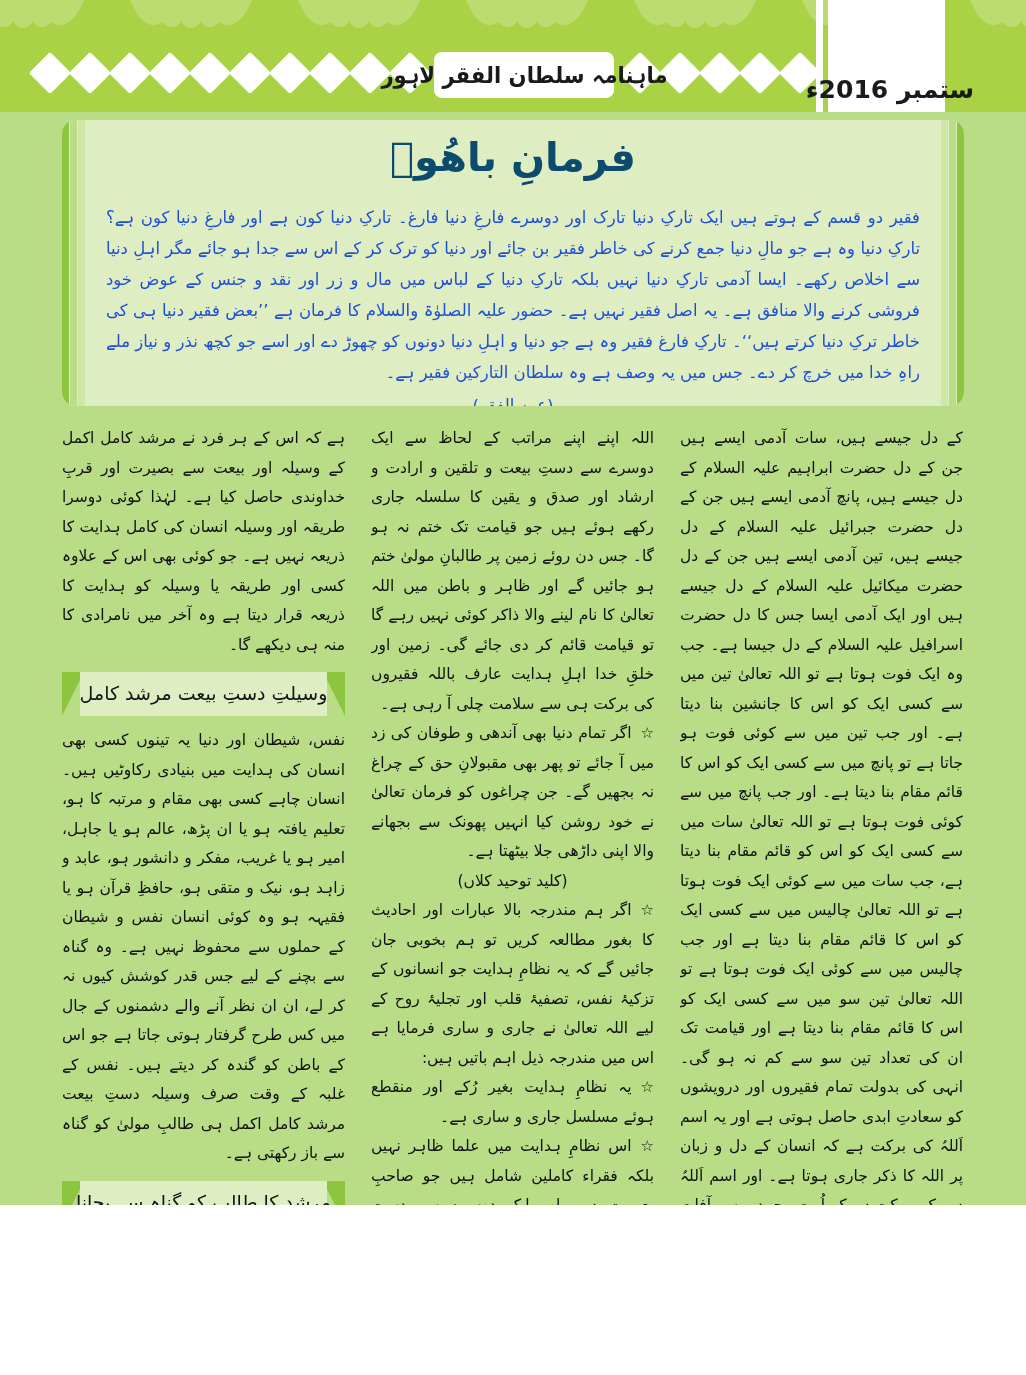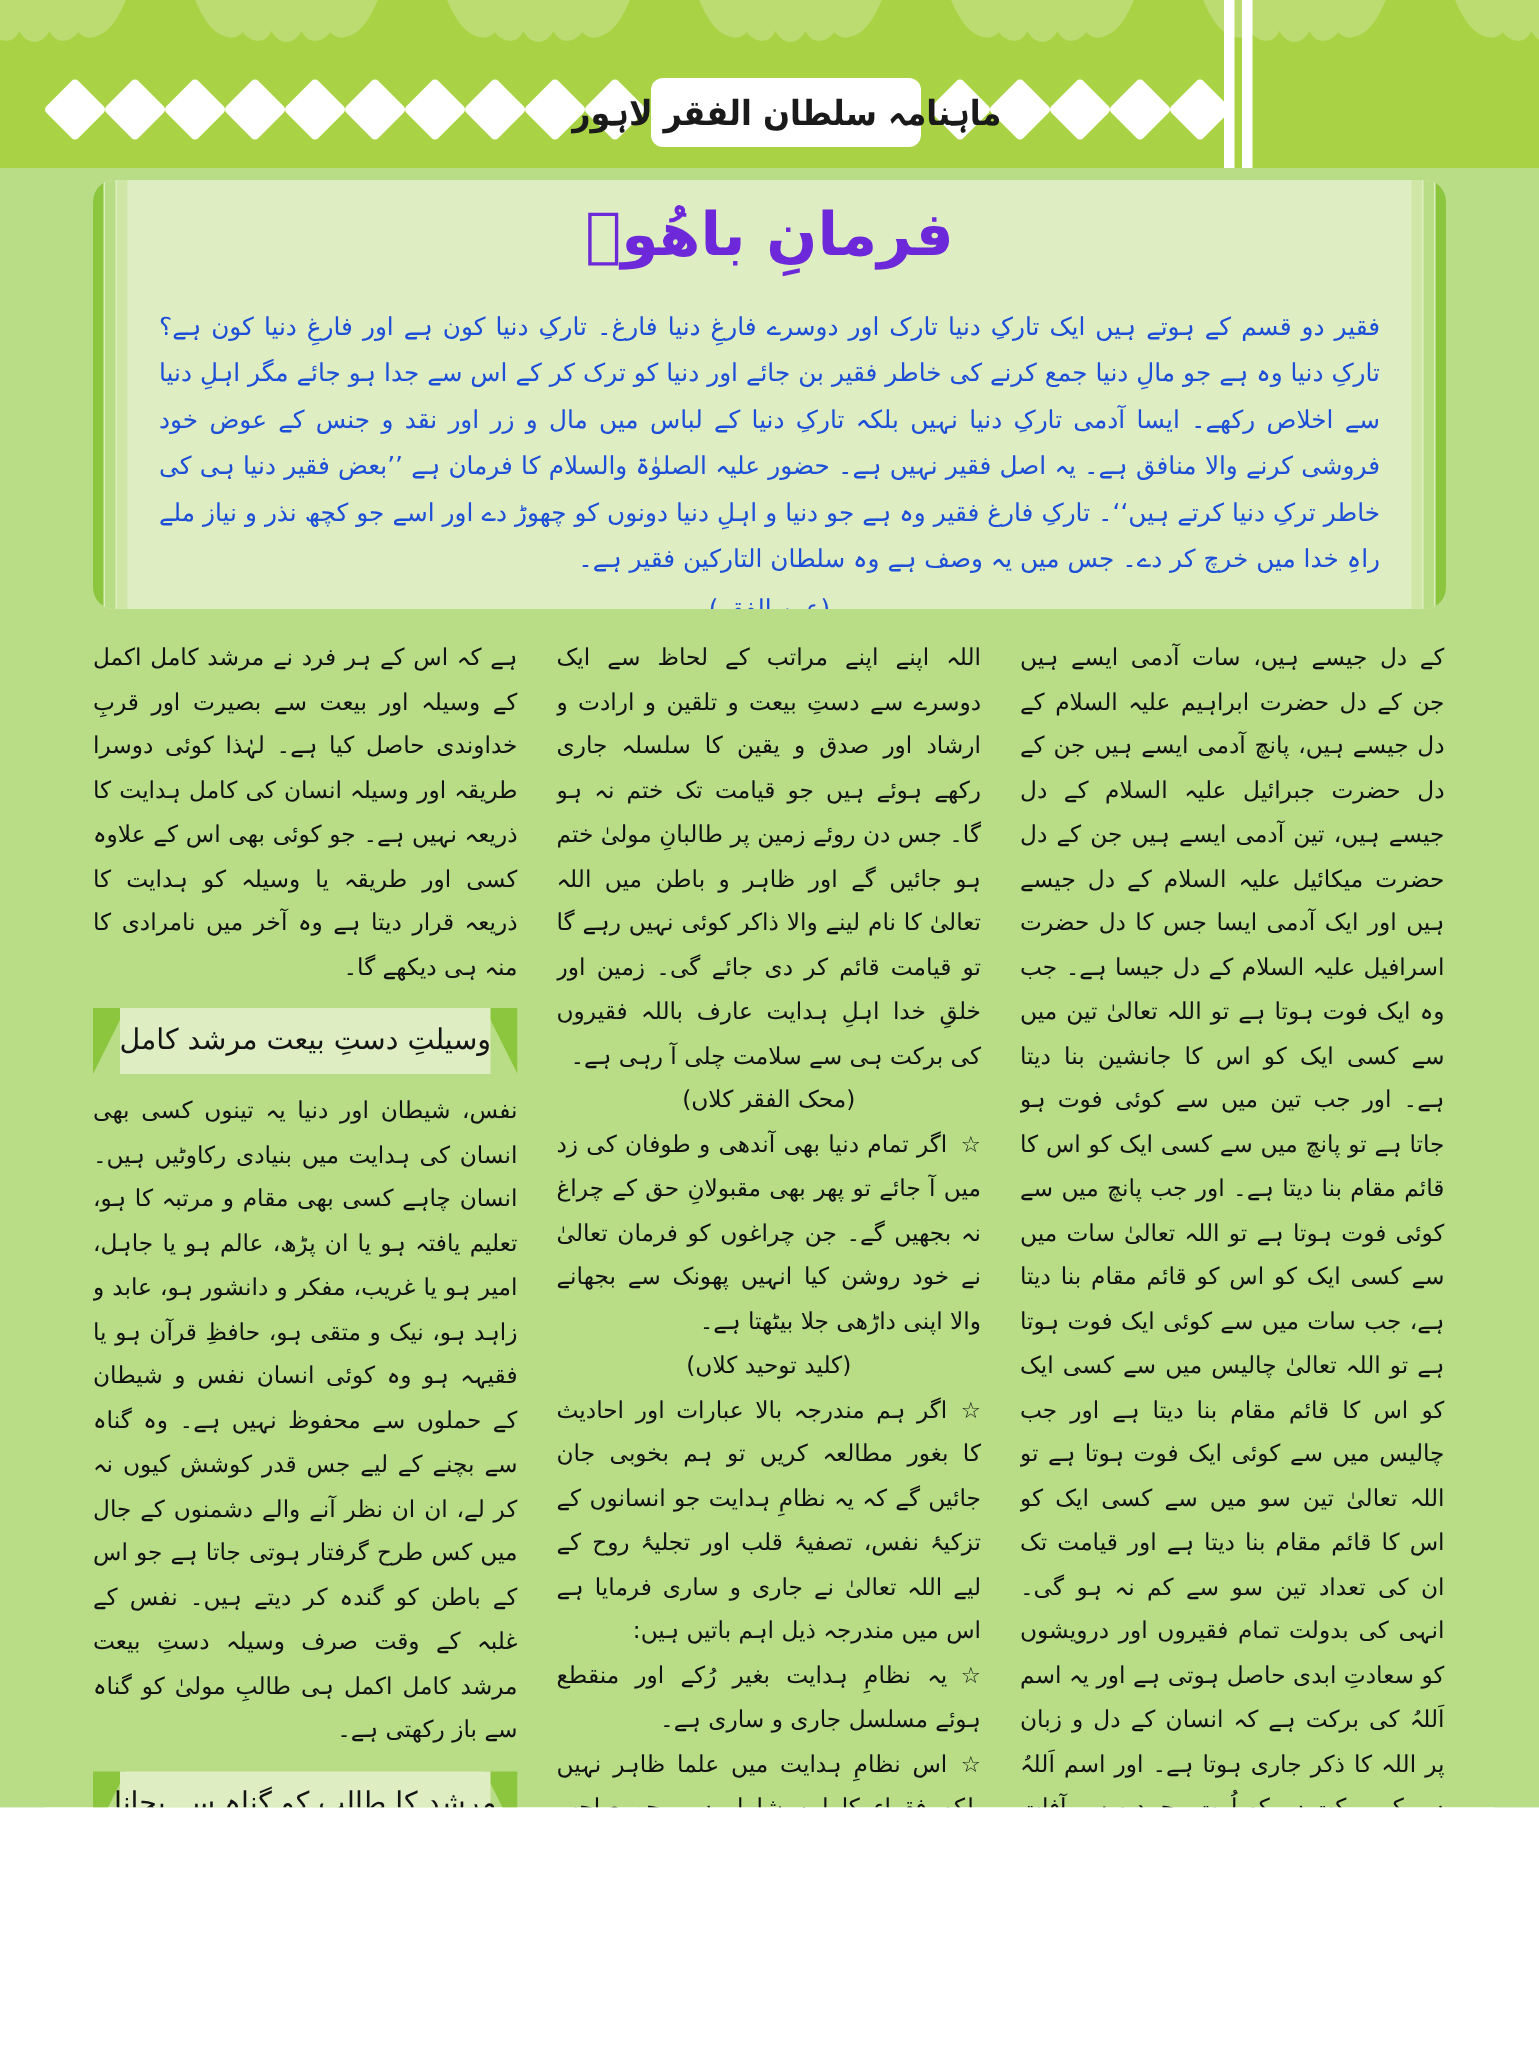--- a/index.html
+++ b/index.html
@@ -145,21 +145,21 @@
     width: 7px;
     height: 286px;
   }
   .quote-title {
     position: absolute;
     left: 0; right: 0; top: 14px;
     text-align: center;
     font-family: "DejaVu Sans", sans-serif;
     font-size: 40px;
     font-weight: bold;
-    color: #6d28d9;
+    color: #0c4a6e;
     direction: rtl;
   }
   .quote-body {
     position: absolute;
     left: 44px; right: 44px; top: 82px;
     direction: rtl;
     text-align: justify;
     font-family: "DejaVu Sans", sans-serif;
     font-size: 16.5px;
     line-height: 31px;
@@ -382,20 +382,23 @@
         <div class="hdr-diamond"></div>
       </div>
 
     <div class="logo-plate">
       <span class="logo-text">ماہنامہ سلطان الفقر لاہور</span>
     </div>
 
     <div class="hdr-vline" style="left:816px;"></div>
     <div class="hdr-vline" style="left:828px;"></div>
 
+    <div class="date-plate">
+      <span class="date-text">ستمبر 2016ء</span>
+    </div>
   </div>
 
   <div class="frame-left"></div>
   <div class="frame-right"></div>
 
   <div class="quote-card">
     <div class="quote-rail" style="right:0;   background:#8cc63f;"></div>
     <div class="quote-rail" style="right:8px; background:#b9dd86;"></div>
     <div class="quote-rail" style="right:16px;background:#cfe6a6;"></div>
     <div class="quote-rail" style="left:0;    background:#8cc63f;"></div>
@@ -430,21 +433,20 @@
         <div class="heading-plate">
           <span class="heading-text">مرشد کا طالب کو گناہ سے بچانا</span>
         </div>
       </div>
 
       <p>حضرت یعقوب علیہ السلام، حضرت یوسف علیہ السلام کے مرشد تھے۔ جب زلیخا نے حضرت یوسف علیہ السلام کو اپنی طرف متوجہ کیا تو حضرت یوسف علیہ السلام کو حضرت</p>
     </div>
 
     <div class="col">
       <p>اللہ اپنے اپنے مراتب کے لحاظ سے ایک دوسرے سے دستِ بیعت و تلقین و ارادت و ارشاد اور صدق و یقین کا سلسلہ جاری رکھے ہوئے ہیں جو قیامت تک ختم نہ ہو گا۔ جس دن روئے زمین پر طالبانِ مولیٰ ختم ہو جائیں گے اور ظاہر و باطن میں اللہ تعالیٰ کا نام لینے والا ذاکر کوئی نہیں رہے گا تو قیامت قائم کر دی جائے گی۔ زمین اور خلقِ خدا اہلِ ہدایت عارف باللہ فقیروں کی برکت ہی سے سلامت چلی آ رہی ہے۔</p>
-      <p style="text-align:center;">(محک الفقر کلاں)</p>
 
       <p class="bullet-item">
         <span class="star">☆</span><span>اگر تمام دنیا بھی آندھی و طوفان کی زد میں آ جائے تو پھر بھی مقبولانِ حق کے چراغ نہ بجھیں گے۔ جن چراغوں کو فرمان تعالیٰ نے خود روشن کیا انہیں پھونک سے بجھانے والا اپنی داڑھی جلا بیٹھتا ہے۔</span>
       </p>
       <p style="text-align:center;">(کلید توحید کلاں)</p>
 
       <p class="bullet-item">
         <span class="star">☆</span><span>اگر ہم مندرجہ بالا عبارات اور احادیث کا بغور مطالعہ کریں تو ہم بخوبی جان جائیں گے کہ یہ نظامِ ہدایت جو انسانوں کے تزکیۂ نفس، تصفیۂ قلب اور تجلیۂ روح کے لیے اللہ تعالیٰ نے جاری و ساری فرمایا ہے اس میں مندرجہ ذیل اہم باتیں ہیں:</span>
       </p>
       <p class="bullet-item">

